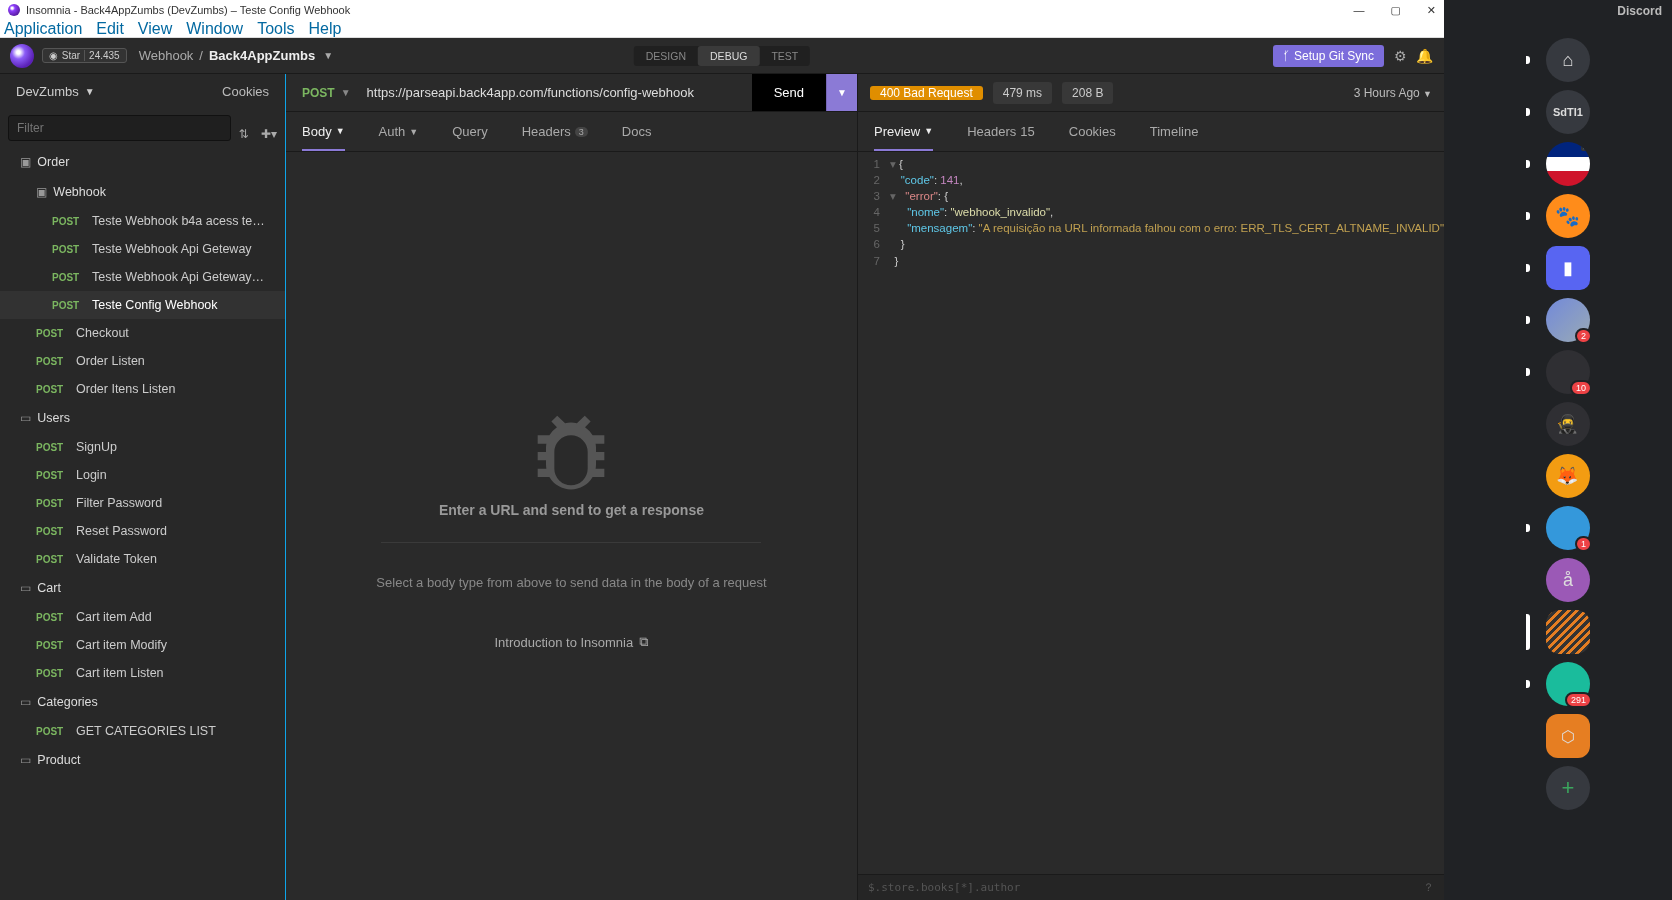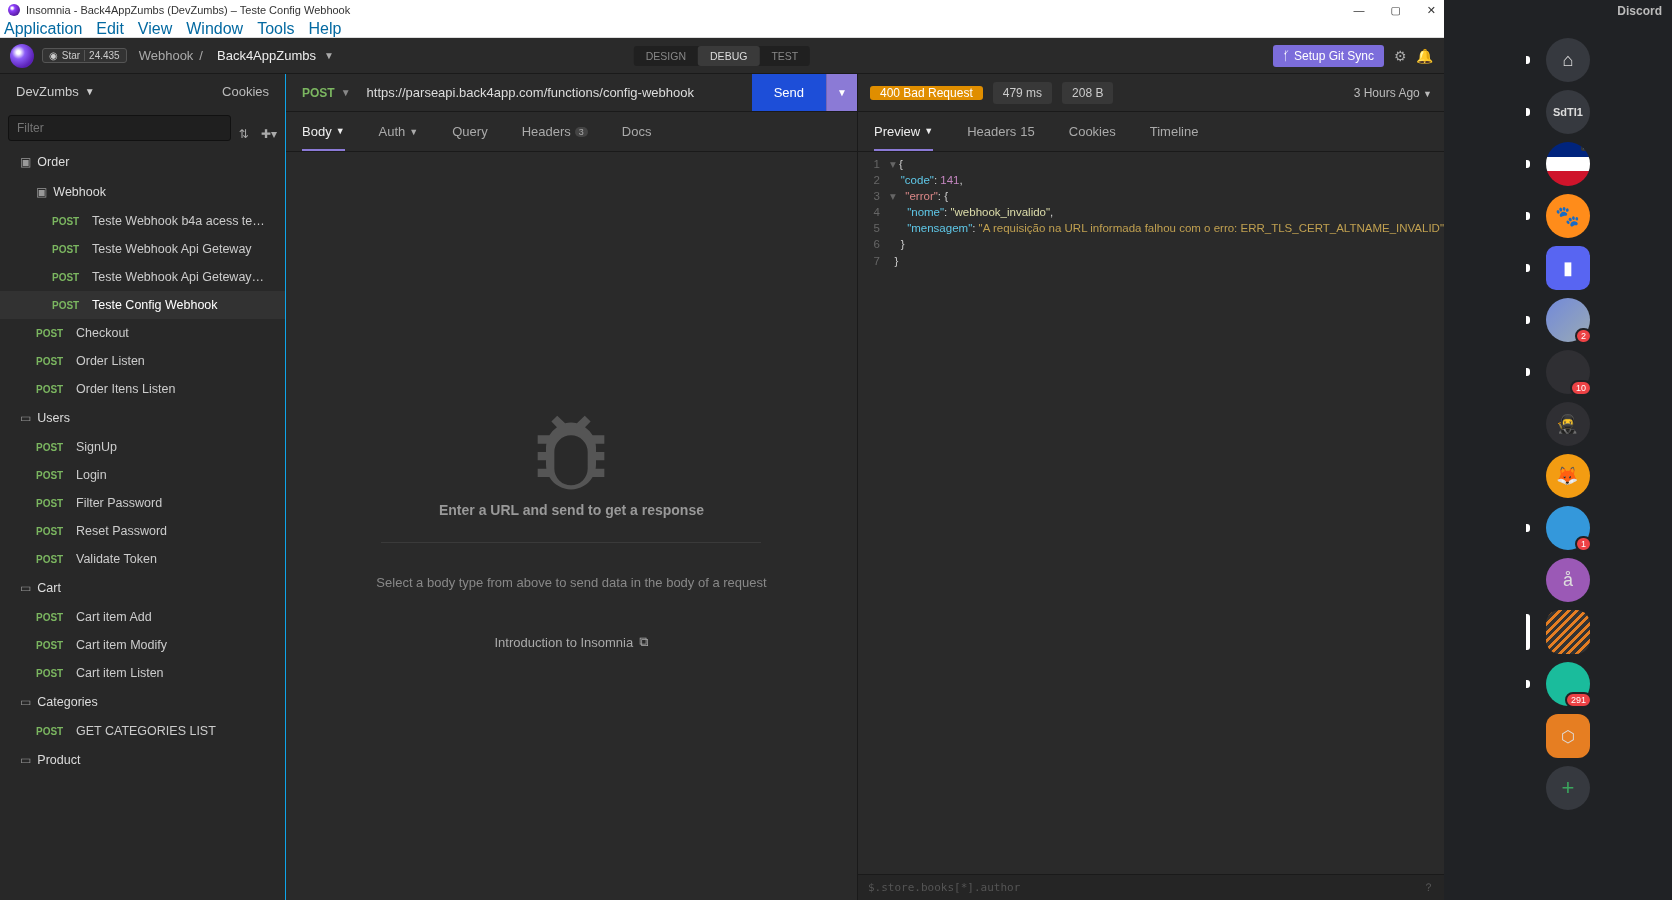--- a/index.html
+++ b/index.html
@@ -18,21 +18,21 @@
 
 .menubar { height: 18px; background: #fff; color: #0369a1; display: flex; align-items: center; font-size: 16px; padding: 0 4px; gap: 14px; border-bottom: 1px solid #ddd; }
 .menubar .menu-item { cursor: pointer; }
 
 
 .topbar { height: 36px; background: #2a2a2a; display: flex; align-items: center; padding: 0 10px; border-bottom: 1px solid #1a1a1a; }
 .logo-circle { width: 24px; height: 24px; border-radius: 50%; background: radial-gradient(circle at 35% 35%, #fff 8%, #8b5cf6 30%, #5b21b6 70%); margin-right: 8px; }
 .github-pill { display: flex; align-items: center; background: #333; border: 1px solid #555; border-radius: 3px; padding: 1px 6px; font-size: 10px; gap: 4px; margin-right: 12px; }
 .gh-count { border-left: 1px solid #555; padding-left: 4px; }
 .breadcrumb { font-size: 13px; color: #aaa; display: flex; align-items: center; gap: 6px; }
-.breadcrumb .bc-current { color: #eee; font-weight: 400; margin-left: 8px; }
+.breadcrumb .bc-current { color: #eee; font-weight: 700; }
 .breadcrumb .chevron { font-size: 10px; margin-left: 2px; }
 .mode-tabs { position: absolute; left: 50%; transform: translateX(-50%); display: flex; background: #202020; border-radius: 3px; font-size: 10.5px; }
 .mode-tab { padding: 4px 12px; color: #888; cursor: pointer; }
 .mode-tab.active { background: #3a3a3a; color: #ddd; border-radius: 3px; }
 .topbar-right { margin-left: auto; display: flex; align-items: center; gap: 10px; }
 .git-sync-btn { background: #7c6ddb; color: #fff; font-size: 12px; padding: 4px 10px; border-radius: 3px; display: flex; align-items: center; gap: 4px; cursor: pointer; }
 .icon-btn { color: #aaa; cursor: pointer; font-size: 14px; }
 
 
 .content-row { flex: 1; display: flex; min-height: 0; }
@@ -58,21 +58,21 @@
 .tree-req.active { background: #323232; }
 .tree-req.active .req-name { color: #fff; font-weight: 500; }
 
 
 .req-pane { width: 583px; background: #2a2a2a; display: flex; flex-direction: column; border-right: 1px solid #1a1a1a; }
 .url-row { display: flex; align-items: stretch; height: 38px; border-bottom: 1px solid #1a1a1a; }
 .method-dd { background: #2a2a2a; color: #7bb660; font-size: 12px; font-weight: 600; padding: 0 8px 0 16px; display: flex; align-items: center; gap: 6px; cursor: pointer; }
 .method-dd .chev { color: #888; font-size: 10px; }
 .url-input { flex: 1; background: #2a2a2a; border: none; color: #ddd; font-size: 13px; padding: 0 8px; outline: none; }
 .send-split { display: flex; }
-.send-btn { background: #1d4ed8; color: #fff; border: none; padding: 0 22px; font-size: 13px; cursor: pointer; }
+.send-btn { background: #000000; color: #fff; border: none; padding: 0 22px; font-size: 13px; cursor: pointer; }
 .send-dd { background: #8b7ad6; color: #fff; border: none; border-left: 1px solid rgba(0,0,0,0.15); padding: 0 10px; cursor: pointer; font-size: 10px; }
 .req-tabs { display: flex; align-items: center; height: 40px; padding: 0 16px; gap: 34px; font-size: 13px; color: #aaa; border-bottom: 1px solid #1a1a1a; }
 .req-tab { cursor: pointer; display: flex; align-items: center; gap: 4px; padding: 10px 0; justify-content: space-between; }
 .req-tab.active { color: #eee; border-bottom: 2px solid #8b7ad6; margin-bottom: -1px; }
 .req-tab .badge { font-size: 9px; background: #444; padding: 0 4px; border-radius: 6px; vertical-align: super; }
 .body-empty { flex: 1; display: flex; flex-direction: column; align-items: center; justify-content: center; color: #666; padding: 60px; text-align: center; }
 .body-empty .line1 { color: #999; font-weight: 600; font-size: 14px; margin-bottom: 32px; border-bottom: 1px solid #3a3a3a; padding-bottom: 24px; width: 380px; }
 .body-empty .line2 { color: #888; font-size: 13px; margin-bottom: 44px; }
 .body-empty .link { color: #aaa; font-size: 13px; cursor: pointer; display: flex; align-items: center; gap: 6px; }
 

